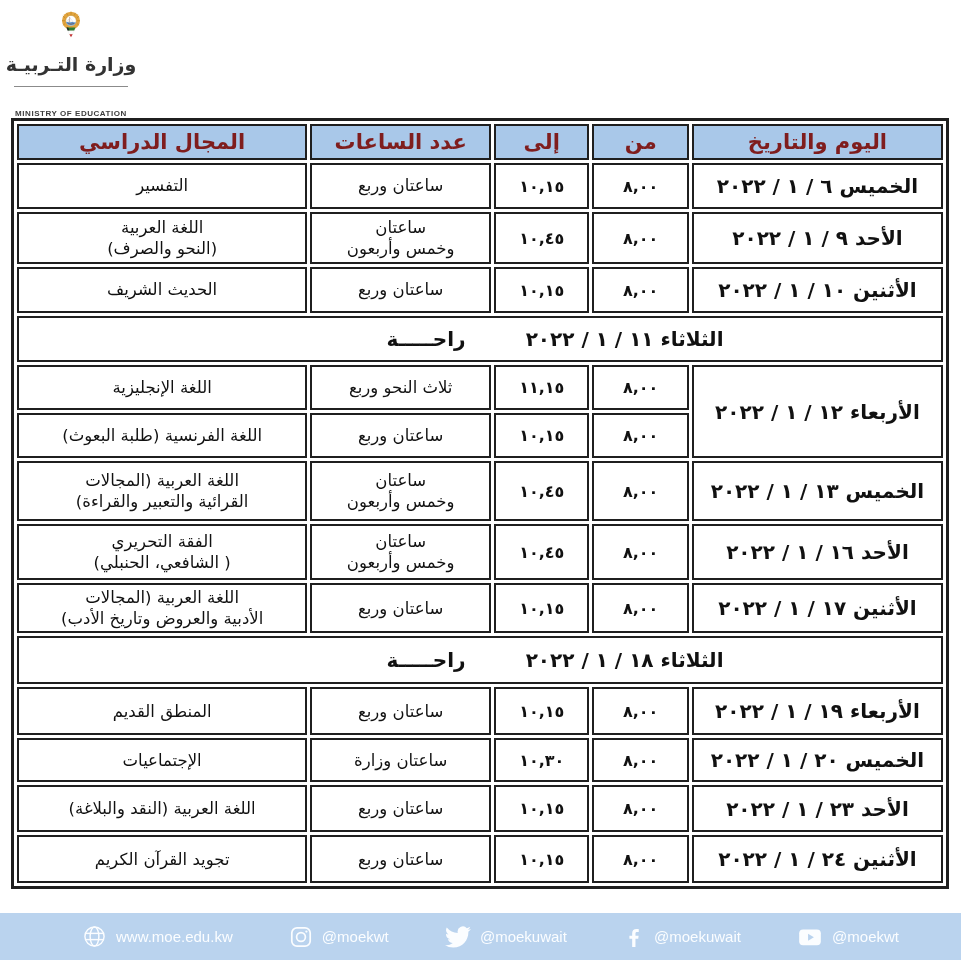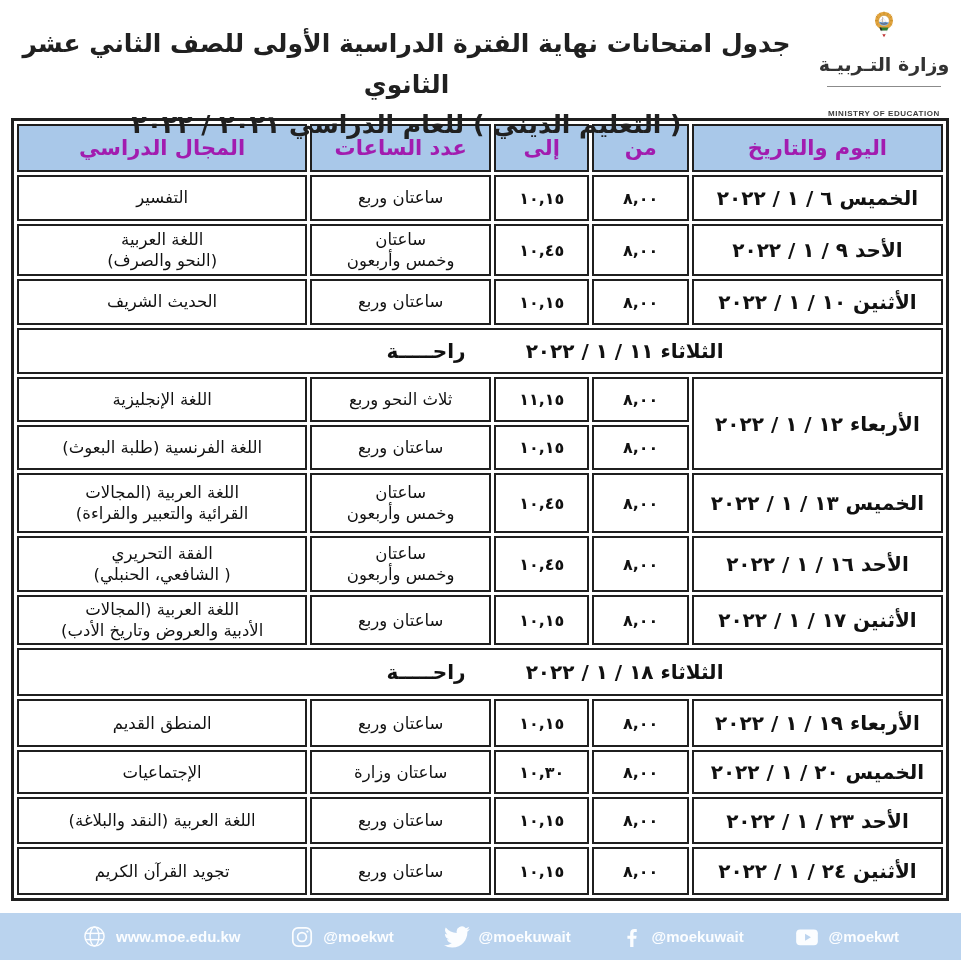--- a/index.html
+++ b/index.html
@@ -19,53 +19,49 @@
   table.schedule{
     direction:rtl;border-collapse:separate;border-spacing:3px;
     table-layout:fixed;width:938px;margin:0 11px;
     border:3px solid #1f1f1f;background:#fff;
   }
   table.schedule th, table.schedule td{
     border:2px solid #1f1f1f;text-align:center;vertical-align:middle;
     padding:2px 5px;box-sizing:border-box;overflow:hidden;
   }
   table.schedule th{
-    background:#a9c8e9;color:#a21caf;font-size:21px;font-weight:bold;height:48px;
+    background:#a9c8e9;color:#7f1d1d;font-size:21px;font-weight:bold;height:36px;
   }
   td.day{font-size:20px;font-weight:bold;color:#111;}
   td.time{font-size:16px;font-weight:bold;color:#111;}
   td.hours,td.subject{font-size:16.5px;font-weight:normal;color:#111;line-height:1.28;}
   .l{display:block;}
   tr.h46{height:46px;} tr.h52{height:52px;} tr.h45{height:45px;}
   tr.h60{height:60px;} tr.h56{height:56px;} tr.h48{height:48px;}
   tr.h44{height:44px;} tr.h47{height:47px;}
   td.rest{font-weight:bold;color:#111;}
   .rest-inner{display:flex;direction:rtl;justify-content:center;align-items:center;gap:60px;padding-left:150px;}
   .rest-date{font-size:20px;}
   .rest-label{font-size:20px;}
   
   .footer-bar{
     position:absolute;left:0;bottom:0;width:961px;height:47px;background:#bad3ee;
     display:flex;flex-direction:row;align-items:center;justify-content:space-between;
-    box-sizing:border-box;padding:0 62px 0 82px;direction:ltr;font-weight:bold;
+    box-sizing:border-box;padding:0 62px 0 82px;direction:ltr;
   }
   .footer-item{display:flex;align-items:center;gap:9px;color:#fbfdff;
     font-family:"Liberation Sans",sans-serif;font-size:15px;}
   .footer-item svg{display:block;}
   
   .emblem{display:block;}
 </style>
 </head>
 <body>
 
 <div class="header-area">
-  <div class="title-block">
-    <div class="title-line">جدول امتحانات نهاية الفترة الدراسية الأولى للصف الثاني عشر الثانوي</div>
-    <div class="title-line">( التعليم الديني ) للعام الدراسي ٢٠٢١ / ٢٠٢٢</div>
-  </div>
   <div class="logo-block">
     <svg class="emblem" width="76" height="88" viewBox="0 0 100 116">
 
       <circle cx="50" cy="38" r="32" fill="#e2a43e"></circle>
       <g stroke="#b8821f" stroke-width="2">
         <line x1="50" y1="6" x2="50" y2="17"></line>
         <line x1="66" y1="10" x2="61" y2="20"></line>
         <line x1="79" y1="21" x2="71" y2="28"></line>
         <line x1="82" y1="38" x2="71" y2="38"></line>
         <line x1="79" y1="55" x2="71" y2="48"></line>

